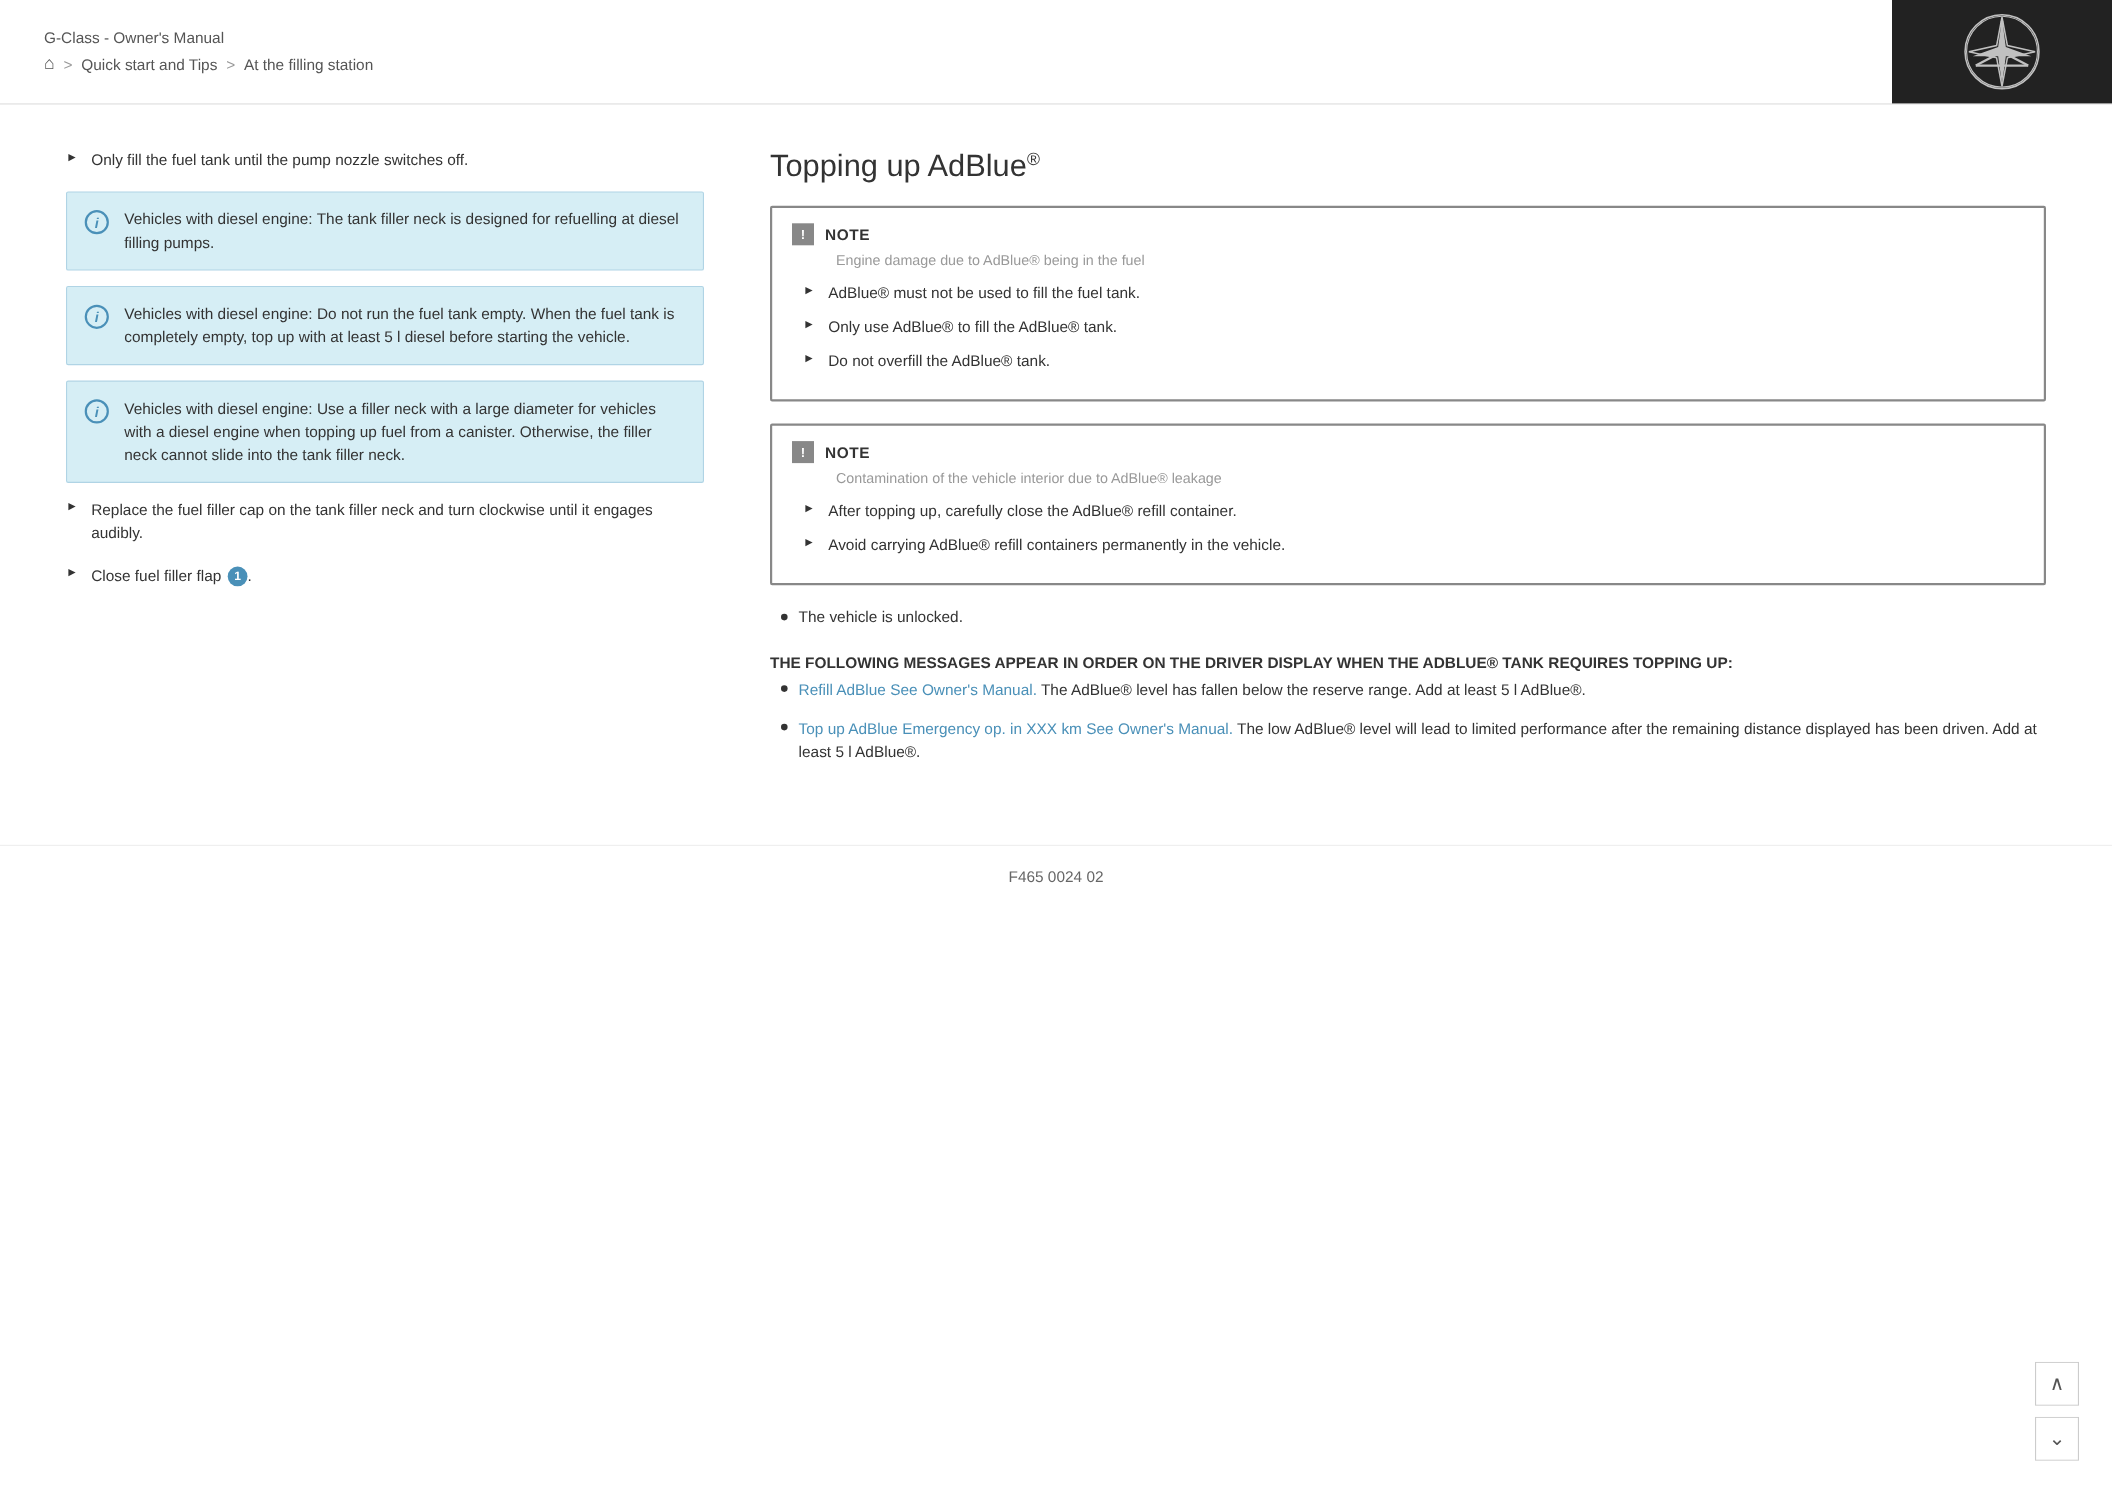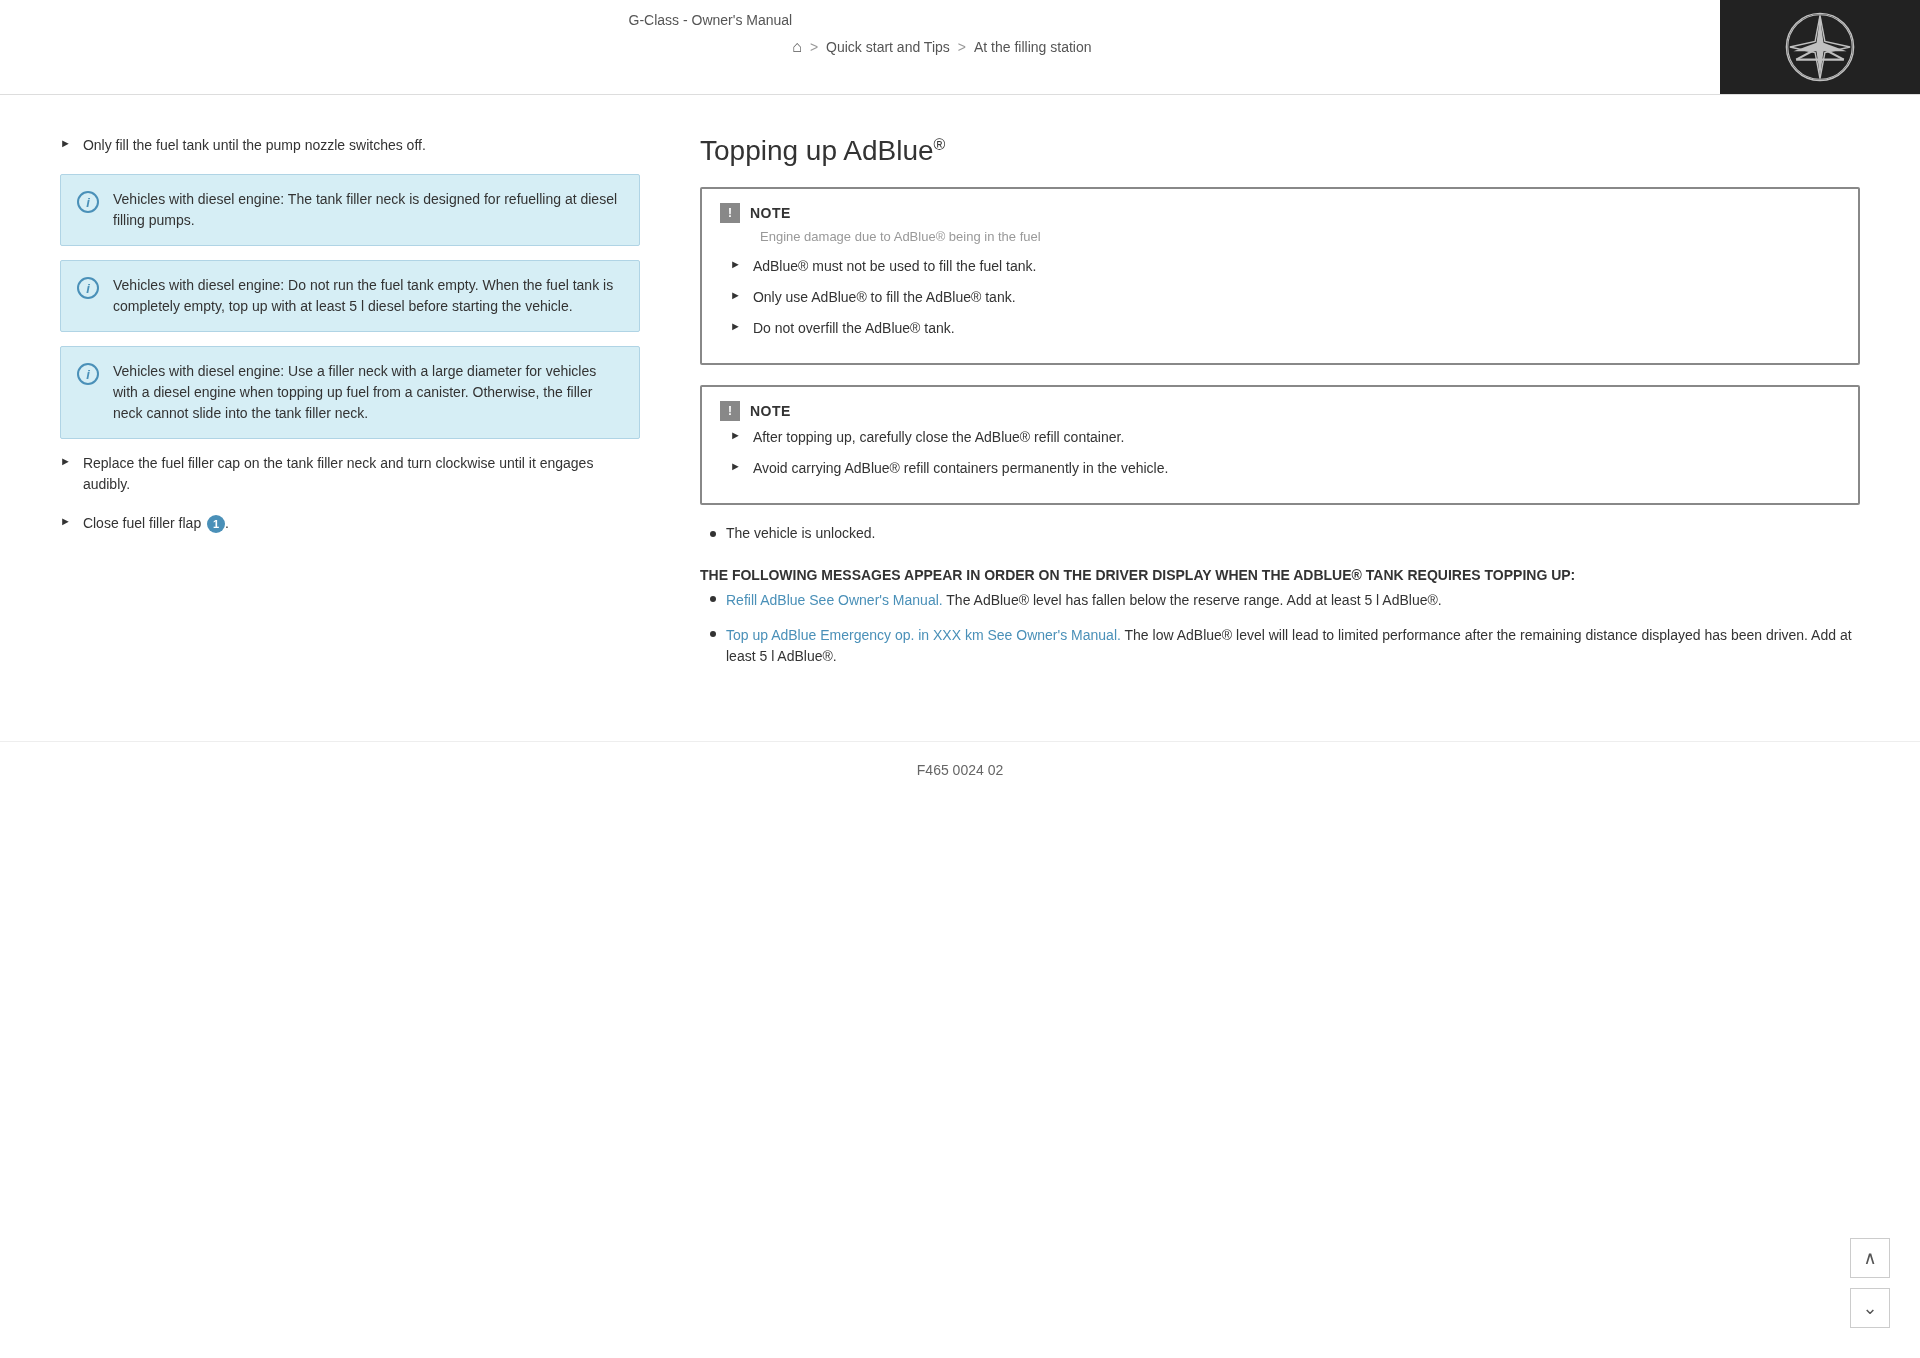--- a/index.html
+++ b/index.html
@@ -15,23 +15,23 @@
     
     .header {
       display: flex;
       align-items: stretch;
       height: 95px;
       border-bottom: 1px solid #ddd;
     }
     .header-content {
       flex: 1;
       display: flex;
-      flex-direction: row;
-      justify-content: center;
-      padding: 12px 40px;
+      flex-direction: column;
+      justify-content: center;
+      padding: 0 40px;
     }
     .header-title {
       font-size: 14px;
       color: #555;
       margin-bottom: 8px;
     }
     .breadcrumb {
       display: flex;
       align-items: center;
       gap: 8px;
@@ -410,20 +410,21 @@
         <span class="note-bullet-arrow">►</span>
         <span class="note-bullet-text">Do not overfill the AdBlue® tank.</span>
       </div>
     </div>
 
     <div class="note-box">
       <div class="note-header">
         <div class="note-icon">!</div>
         <span class="note-label">NOTE</span>
       </div>
+      <div class="note-subtitle">Contamination of the vehicle interior due to AdBlue® leakage</div>
       <div class="note-bullet">
         <span class="note-bullet-arrow">►</span>
         <span class="note-bullet-text">After topping up, carefully close the AdBlue® refill container.</span>
       </div>
       <div class="note-bullet">
         <span class="note-bullet-arrow">►</span>
         <span class="note-bullet-text">Avoid carrying AdBlue® refill containers permanently in the vehicle.</span>
       </div>
     </div>
 

